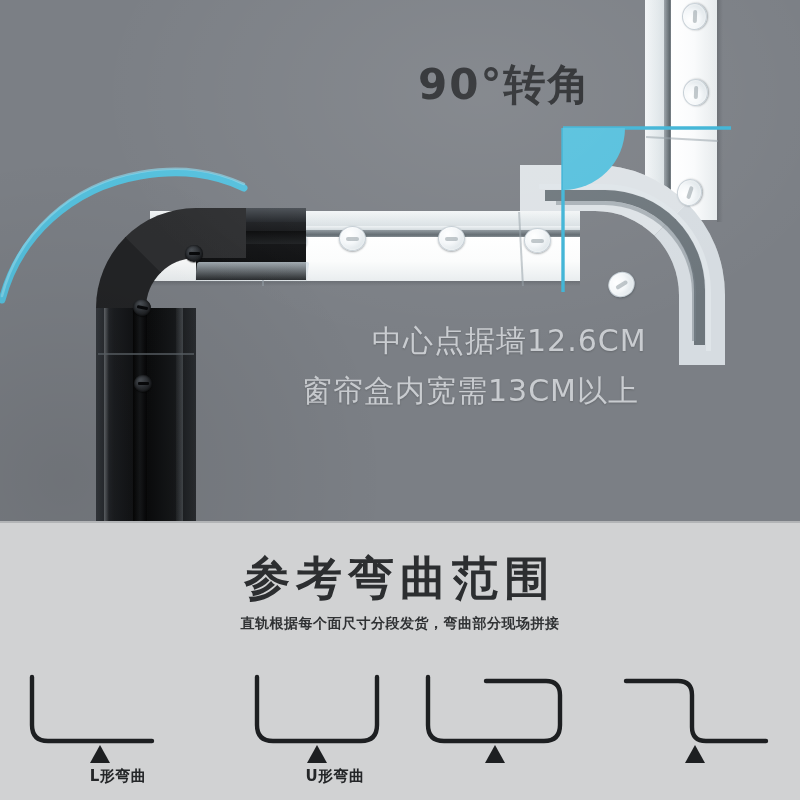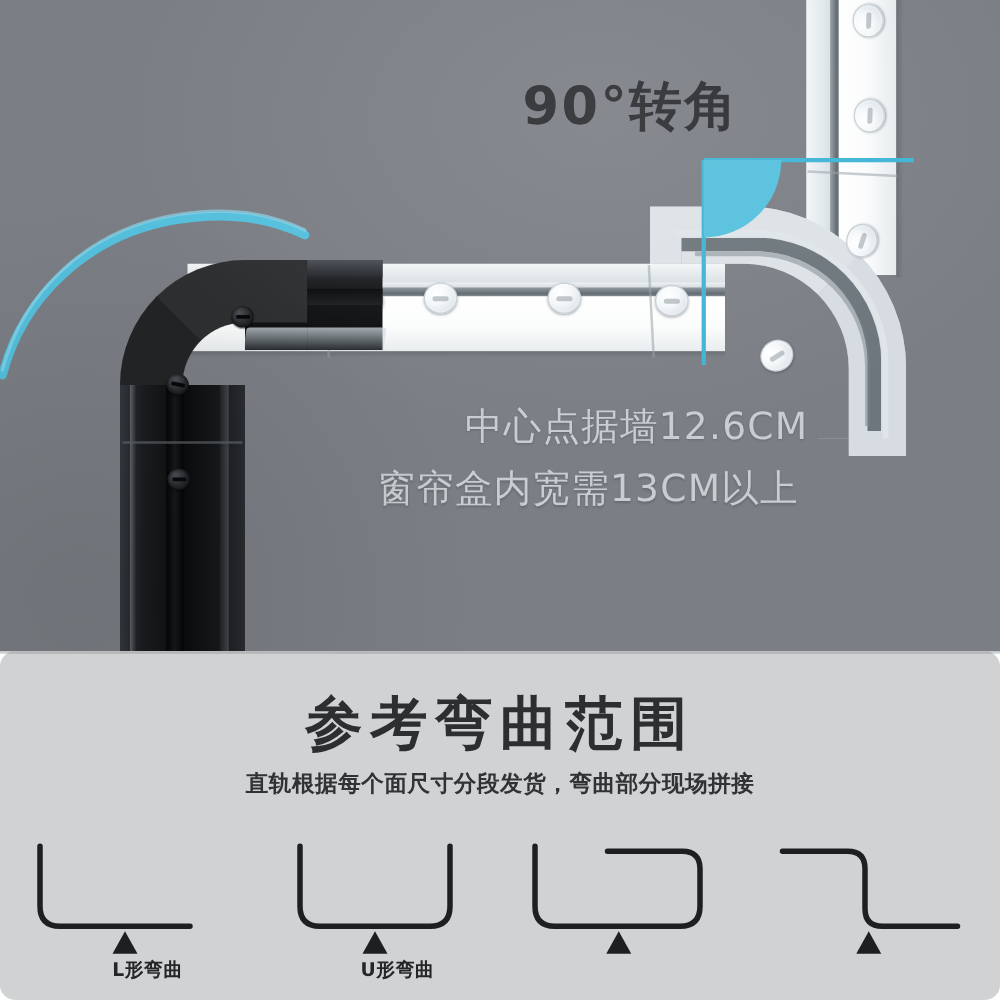--- a/index.html
+++ b/index.html
@@ -211,44 +211,43 @@
     text-shadow:0 1px 2px rgba(0,0,0,.18);
   }
   #spec-1 { left:372px; top:321px; }
   #spec-2 { left:302px; top:371px; }
 
   
   #bottom-panel {
     position:absolute; left:0; top:521px;
     width:800px; height:279px;
     background:#d1d2d3;
-    border-radius:12px;
   }
   #divider-line {
     position:absolute; left:0; top:0; width:800px; height:2px;
     background:rgba(120,125,130,.35);
   }
   #bend-heading {
     position:absolute; left:0; top:27px; width:800px;
     text-align:center;
     font-size:46px; font-weight:700; color:#2c2e30;
     letter-spacing:6px;
     font-family:"DejaVu Sans","Liberation Sans",sans-serif;
   }
   #bend-sub {
     position:absolute; left:0; top:94px; width:800px;
     text-align:center;
-    font-size:18px; font-weight:700; color:#303234;
+    font-size:14px; font-weight:700; color:#303234;
     letter-spacing:.5px;
     font-family:"DejaVu Sans","Liberation Sans",sans-serif;
   }
 
   .shape-cell { position:absolute; top:150px; width:200px; height:125px; }
   #cell-0 { left:0px; }
-  #cell-1 { left:200px; }
+  #cell-1 { left:217px; }
   #cell-2 { left:400px; }
   #cell-3 { left:600px; }
   .shape-svg { position:absolute; left:0; top:0; }
   .shape-label {
     position:absolute; left:0; top:96px; width:200px;
     text-align:center;
     font-size:15px; font-weight:700; color:#242628;
     letter-spacing:.5px;
     font-family:"DejaVu Sans","Liberation Sans",sans-serif;
     padding-left:36px;

